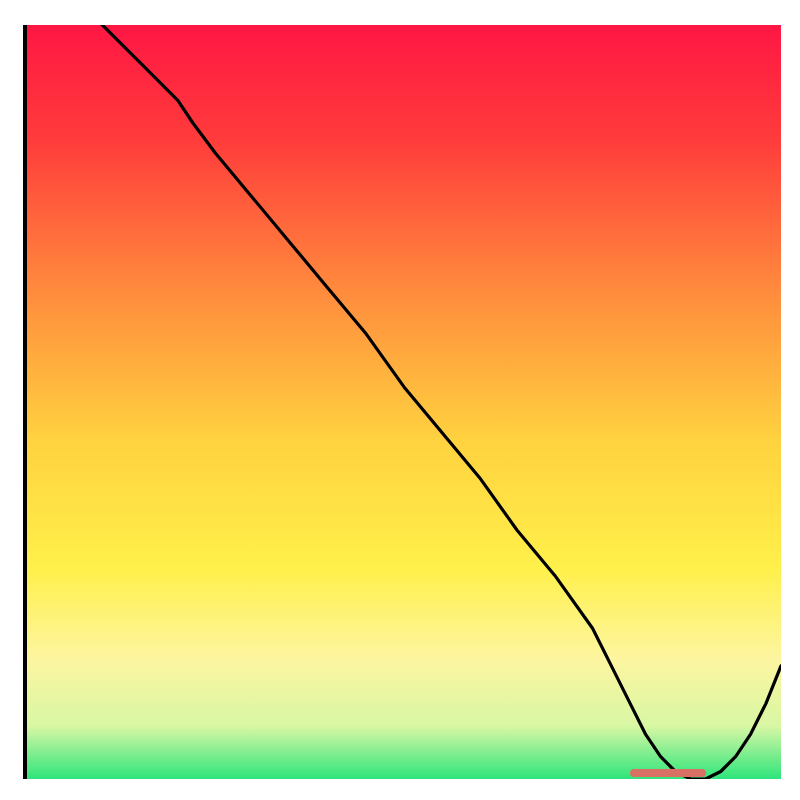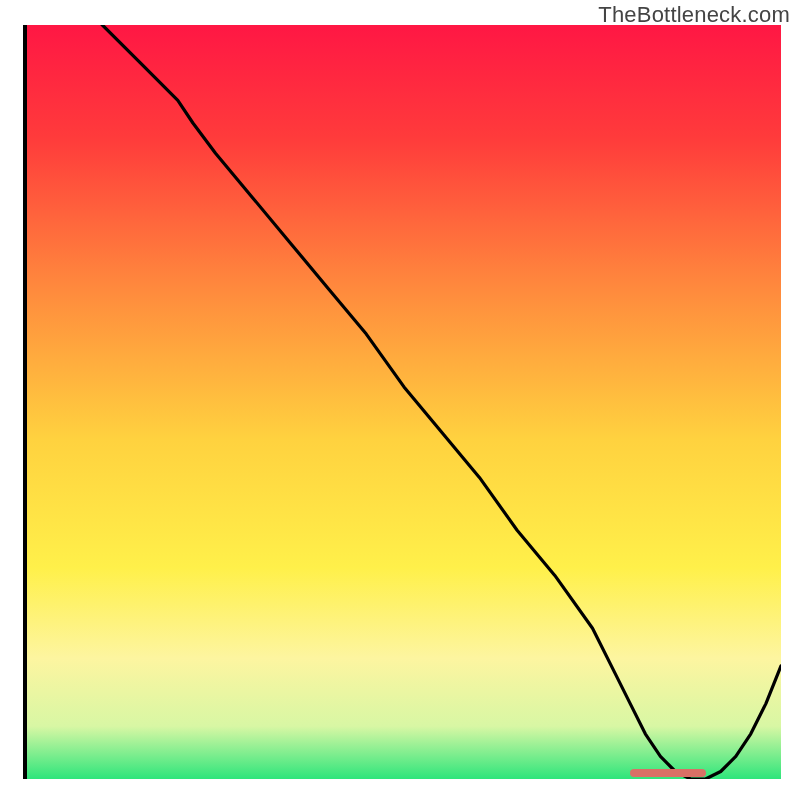--- a/index.html
+++ b/index.html
@@ -50,21 +50,20 @@
     border-radius: 4px;
     
     background: #d97066;
   }
 </style>
 </head>
 <body>
 
 <div class="stage">
 
-  <a class="watermark">TheBottleneck.com</a>
 
   <div class="plot">
 
     <svg viewBox="0 0 754 754" preserveAspectRatio="none">
       <defs>
         <linearGradient id="bgGrad" x1="0" y1="0" x2="0" y2="1">
         <stop offset="0%" stop-color="#ff1744"></stop>
             <stop offset="15%" stop-color="#ff3b3b"></stop>
             <stop offset="35%" stop-color="#ff8a3d"></stop>
             <stop offset="55.00000000000001%" stop-color="#ffd23f"></stop>

